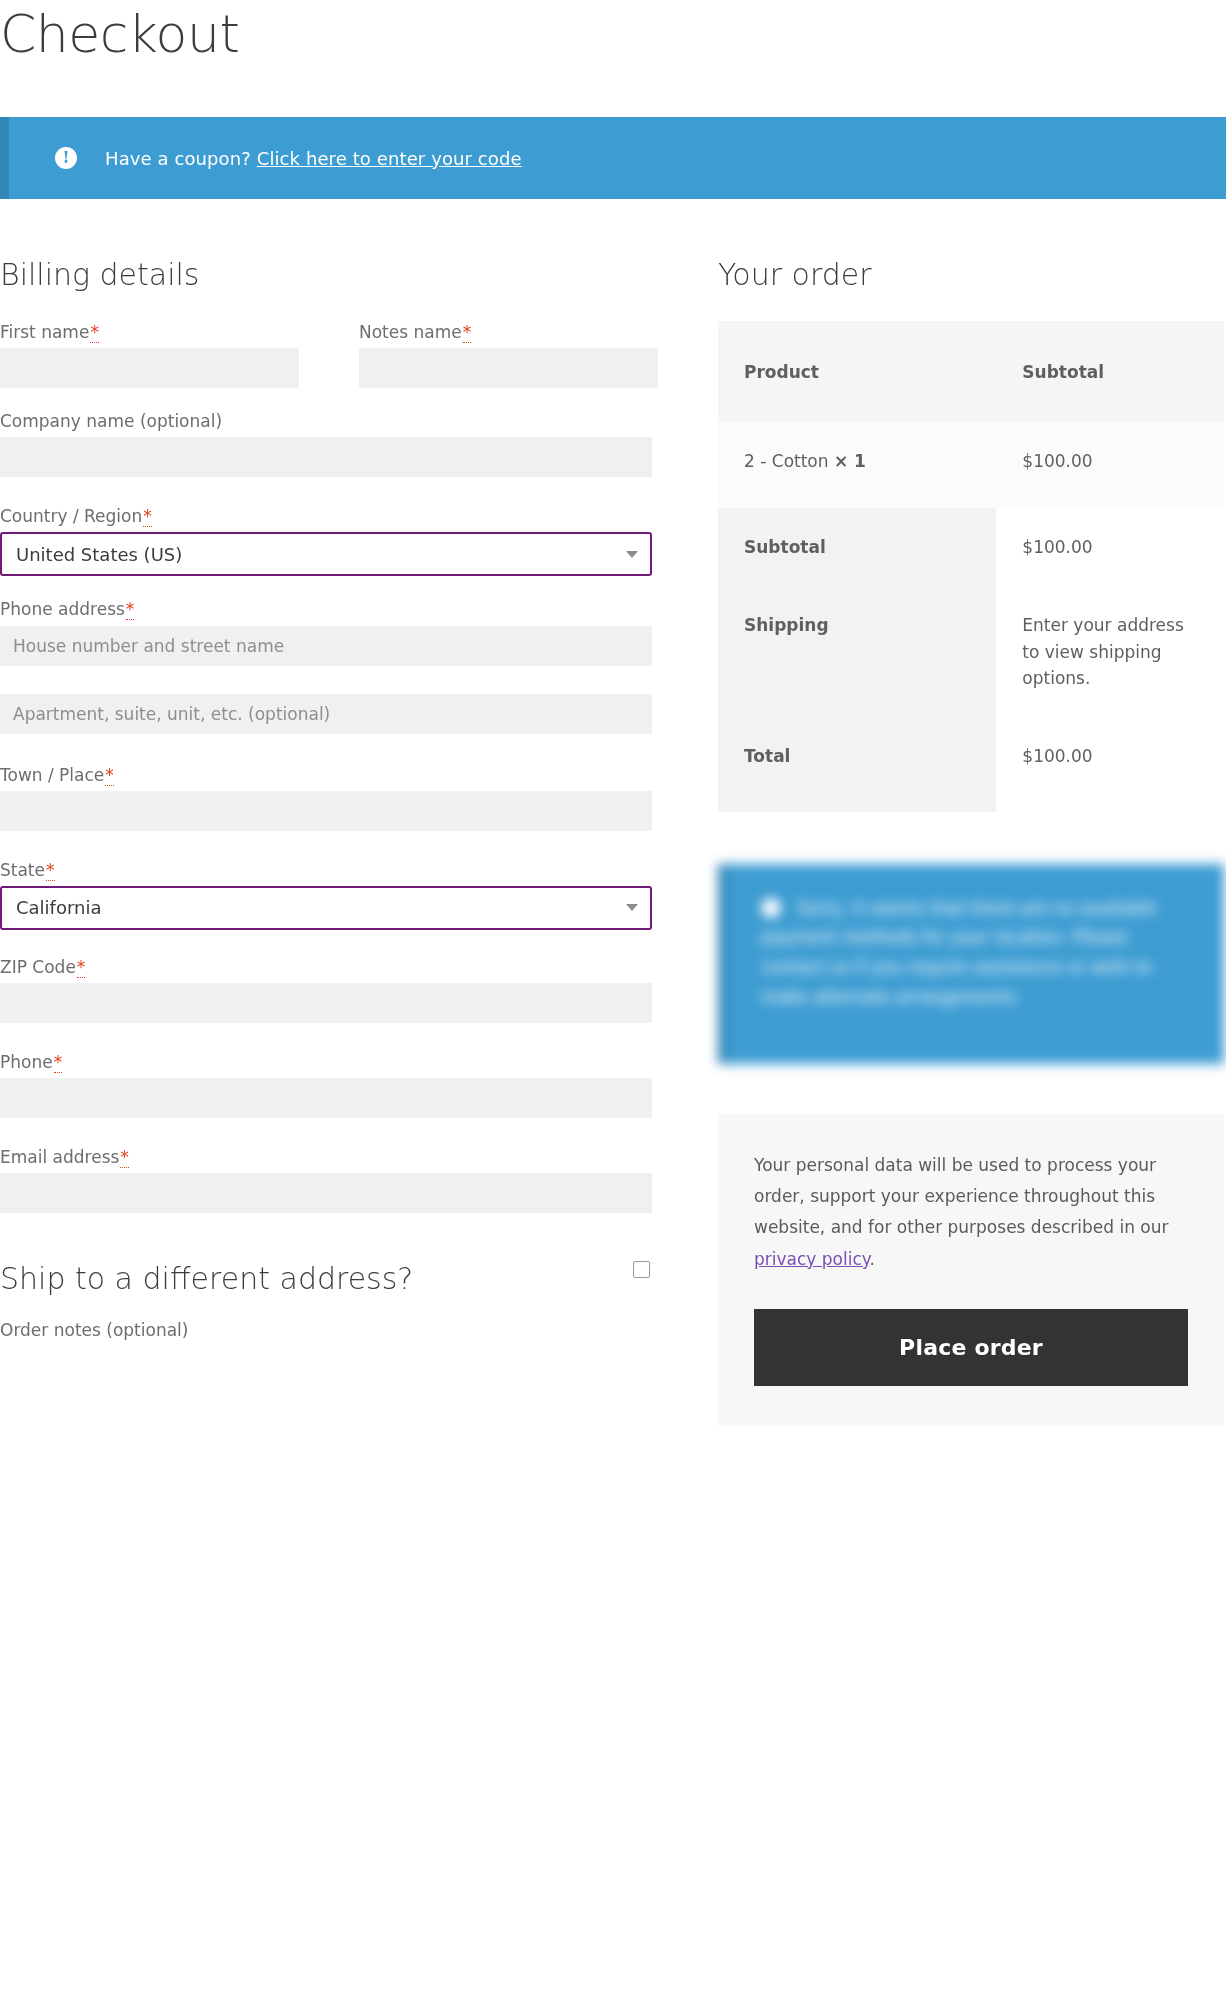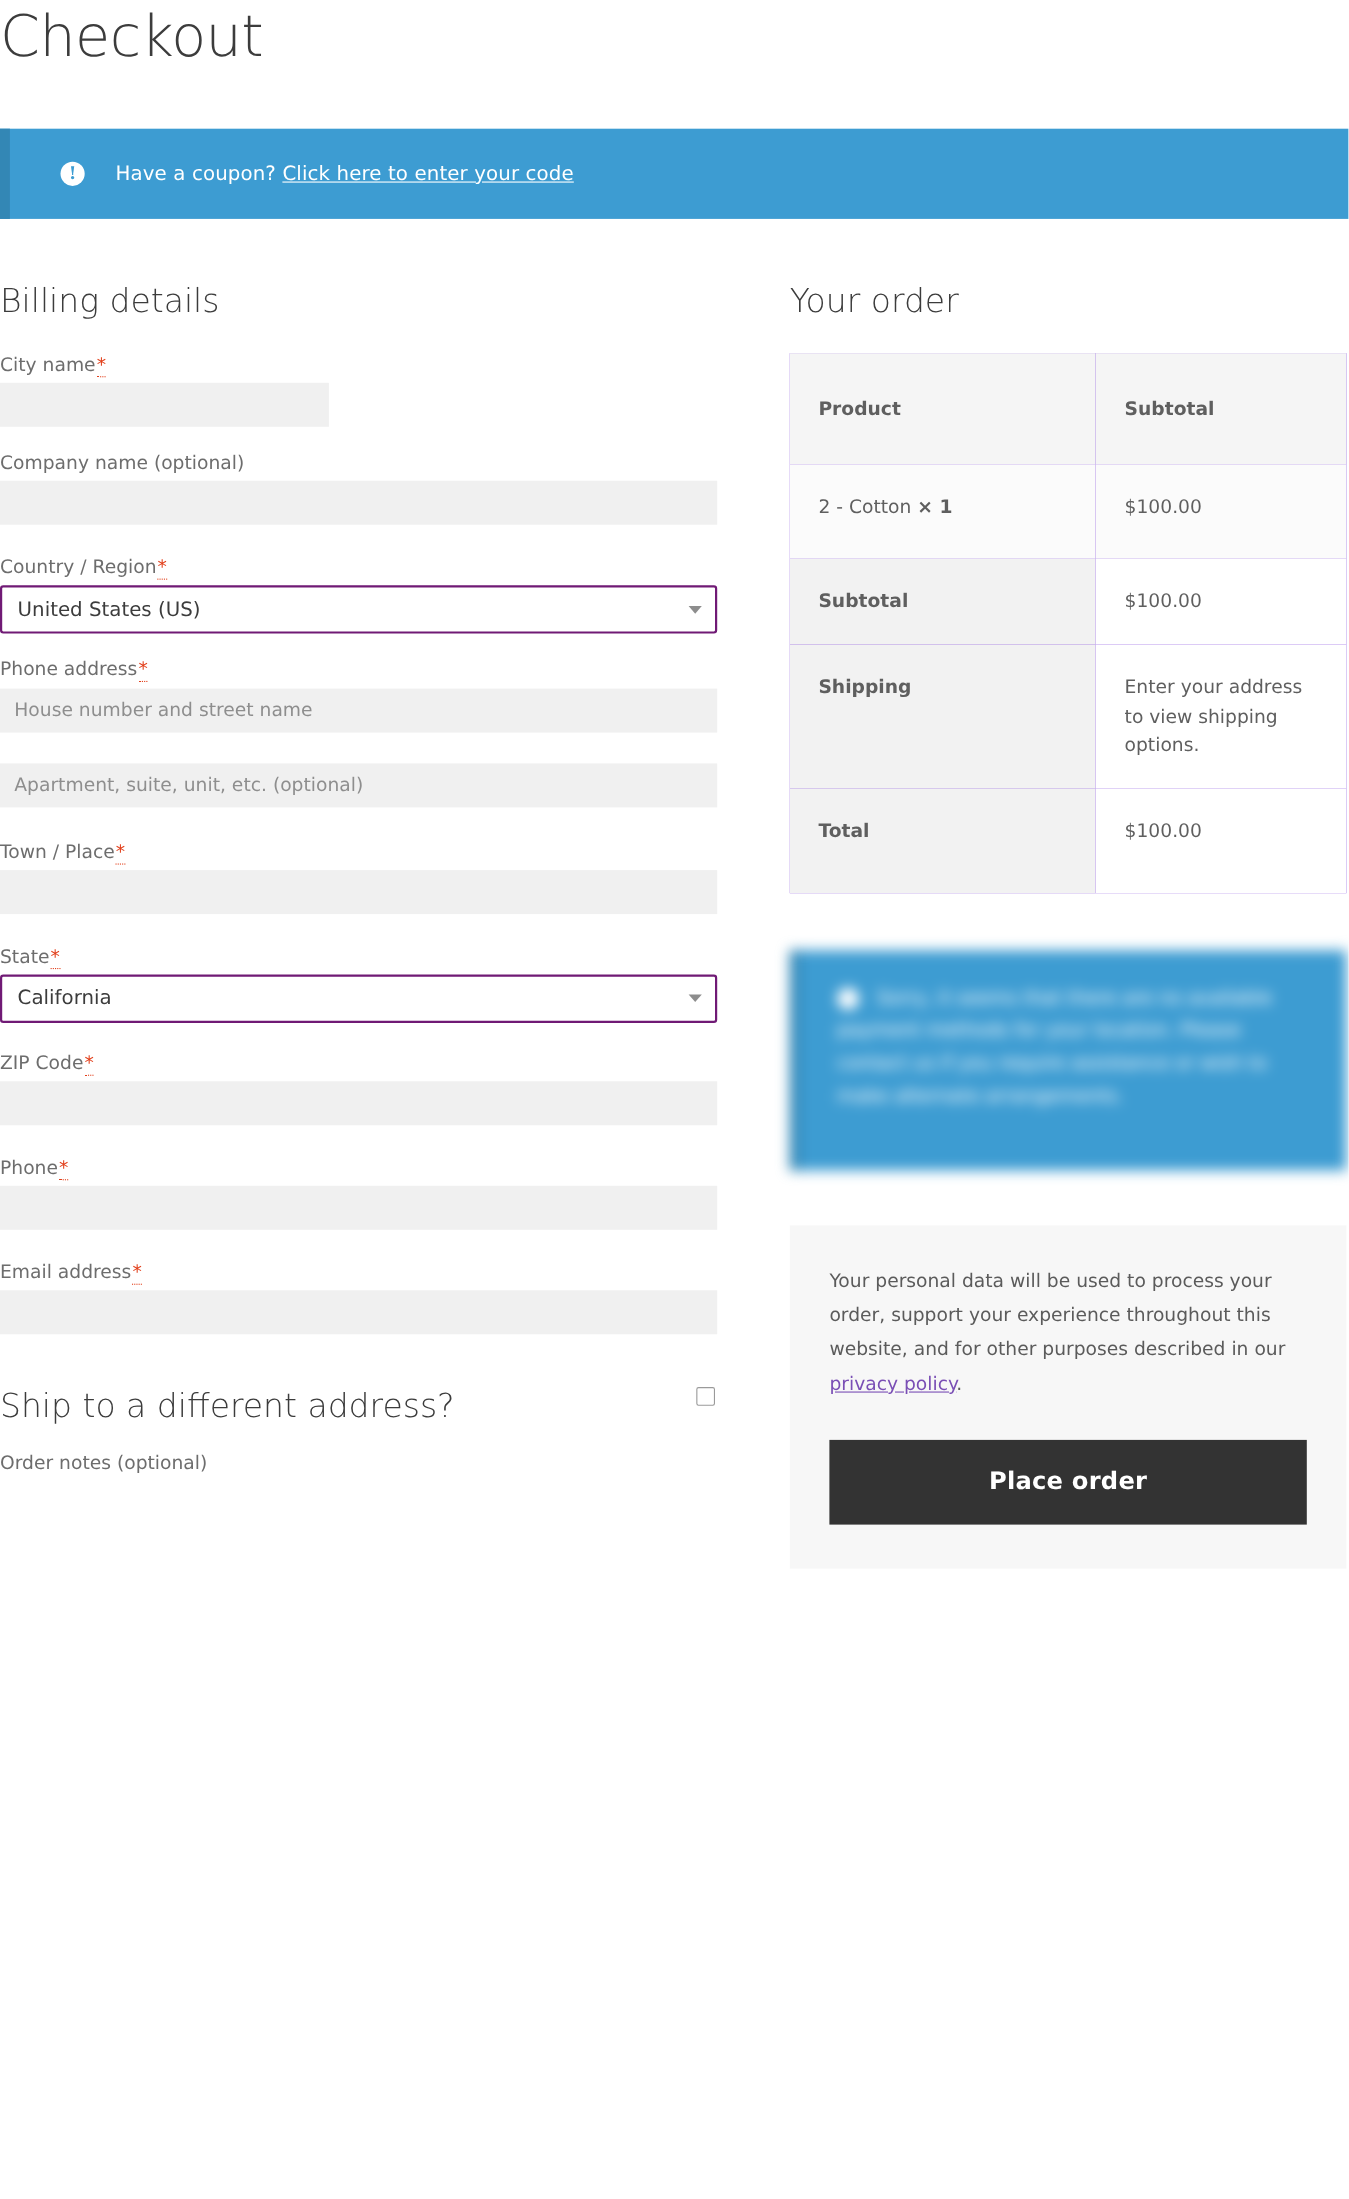--- a/index.html
+++ b/index.html
@@ -273,21 +273,27 @@
 
   <div class="columns">
 
     <div class="col-left">
 
       <h2 class="section-title">Billing details</h2>
 
       <div class="row2">
         <div class="field">
           <label class="flabel">
-            <span>City name</span><abbr class="req">*</abbr>
+            <span>First name</span><abbr class="req">*</abbr>
+          </label>
+          <input class="tin" type="text" placeholder="" style="">
+        </div>
+        <div class="field">
+          <label class="flabel">
+            <span>Notes name</span><abbr class="req">*</abbr>
           </label>
           <input class="tin" type="text" placeholder="" style="">
         </div>
       </div>
 
       <div class="field">
         <label class="flabel">Company name (optional)</label>
         <input class="tin" type="text" placeholder="" style="">
       </div>
 

